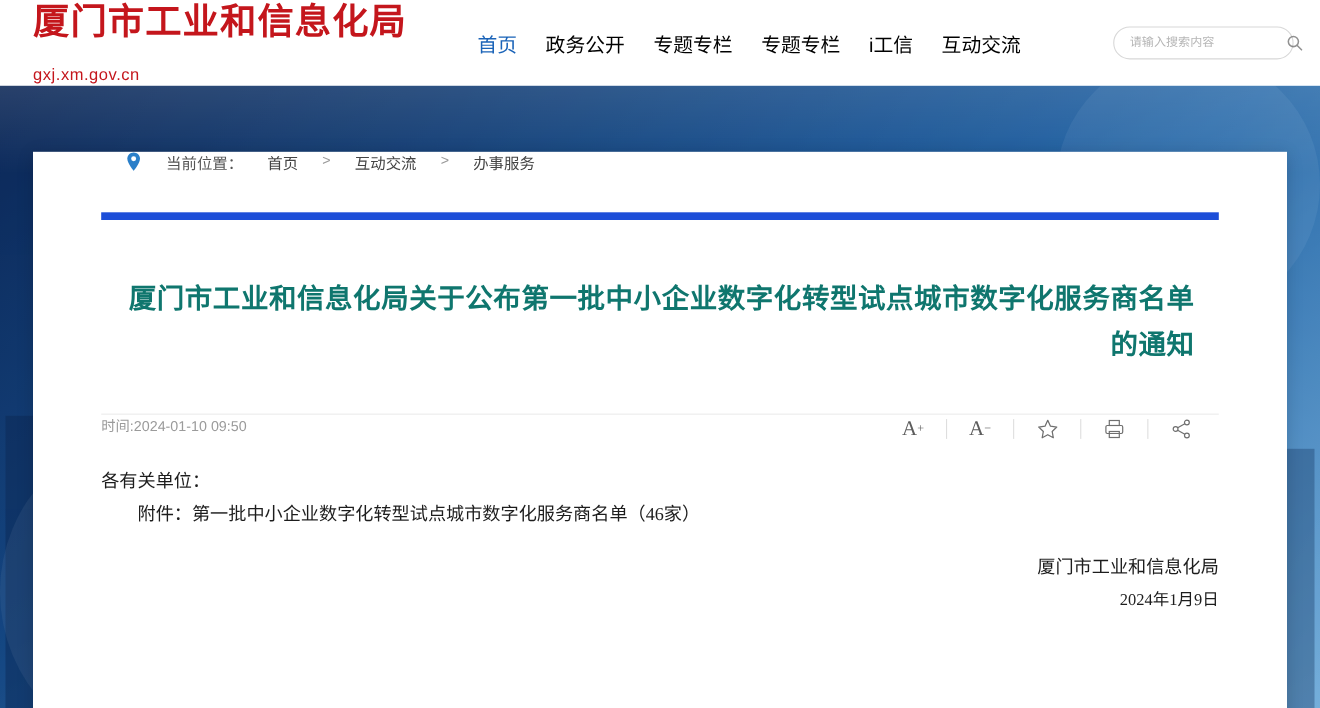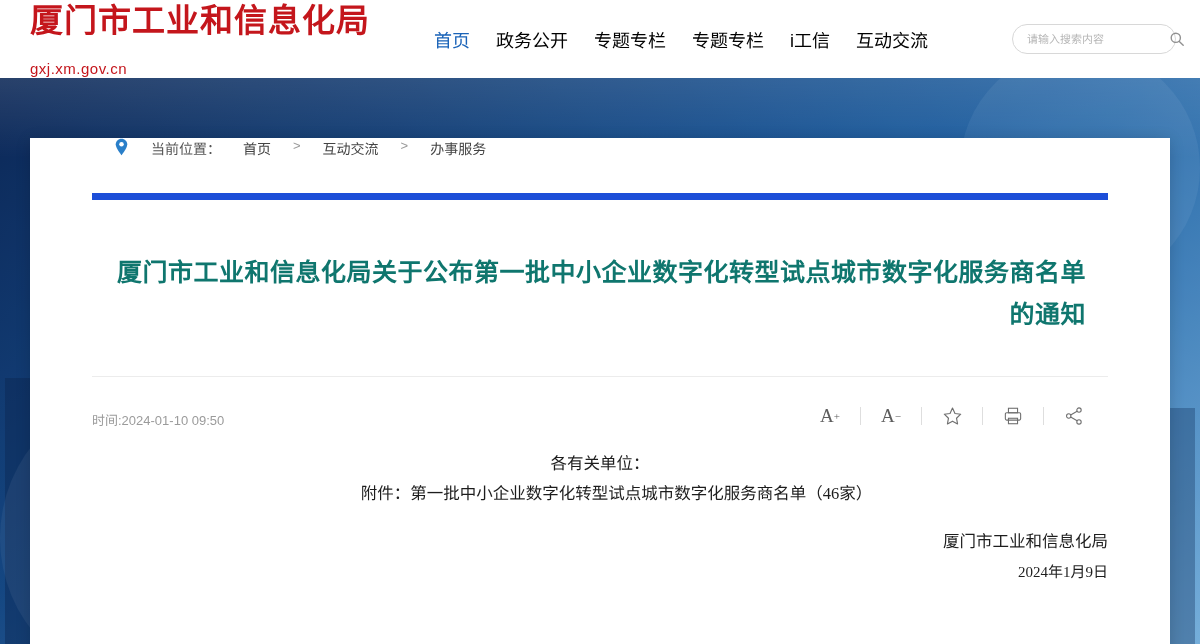--- a/index.html
+++ b/index.html
@@ -118,24 +118,24 @@
     font-size: 25px;
     line-height: 42px;
     color: #0f766e;
     text-align: right;
     padding: 52px 22px 40px 22px;
     letter-spacing: .5px;
   }
 
   .meta-row {
     display: flex;
-    align-items: flex-end;
+    align-items: flex-start;
     justify-content: space-between;
     border-top: 1px solid #ececec;
-    padding: 26px 10px 14px 0;
+    padding: 0 10px 14px 0;
     margin: 0 0 0 0;
   }
   .meta-time { font-size: 13px; color: #9b9b9b; }
   .meta-tools {
     display: flex; align-items: center; gap: 0;
     color: #6f6f6f;
   }
   .tool {
     width: 48px; height: 26px;
     display: flex; align-items: center; justify-content: center;
@@ -146,21 +146,21 @@
   .tool-font sup { font-size: 11px; }
   .divider-v { width: 1px; height: 18px; background: #dedede; margin: 0 6px; }
 
   .body-text {
     font-family: "Liberation Serif", serif;
     font-size: 16.5px;
     line-height: 30px;
     color: #1d1d1d;
     padding-top: 6px;
   }
-  .body-text p { margin-bottom: 0; text-align: center; }
+  .body-text p { margin-bottom: 0; }
   .indent { text-indent: 2em; }
   .sign {
     text-align: right;
     font-family: "Liberation Serif", serif;
     font-size: 16.5px;
     line-height: 30px;
     color: #1d1d1d;
     padding-top: 18px;
   }
   .sign .date { font-size: 15px; }

